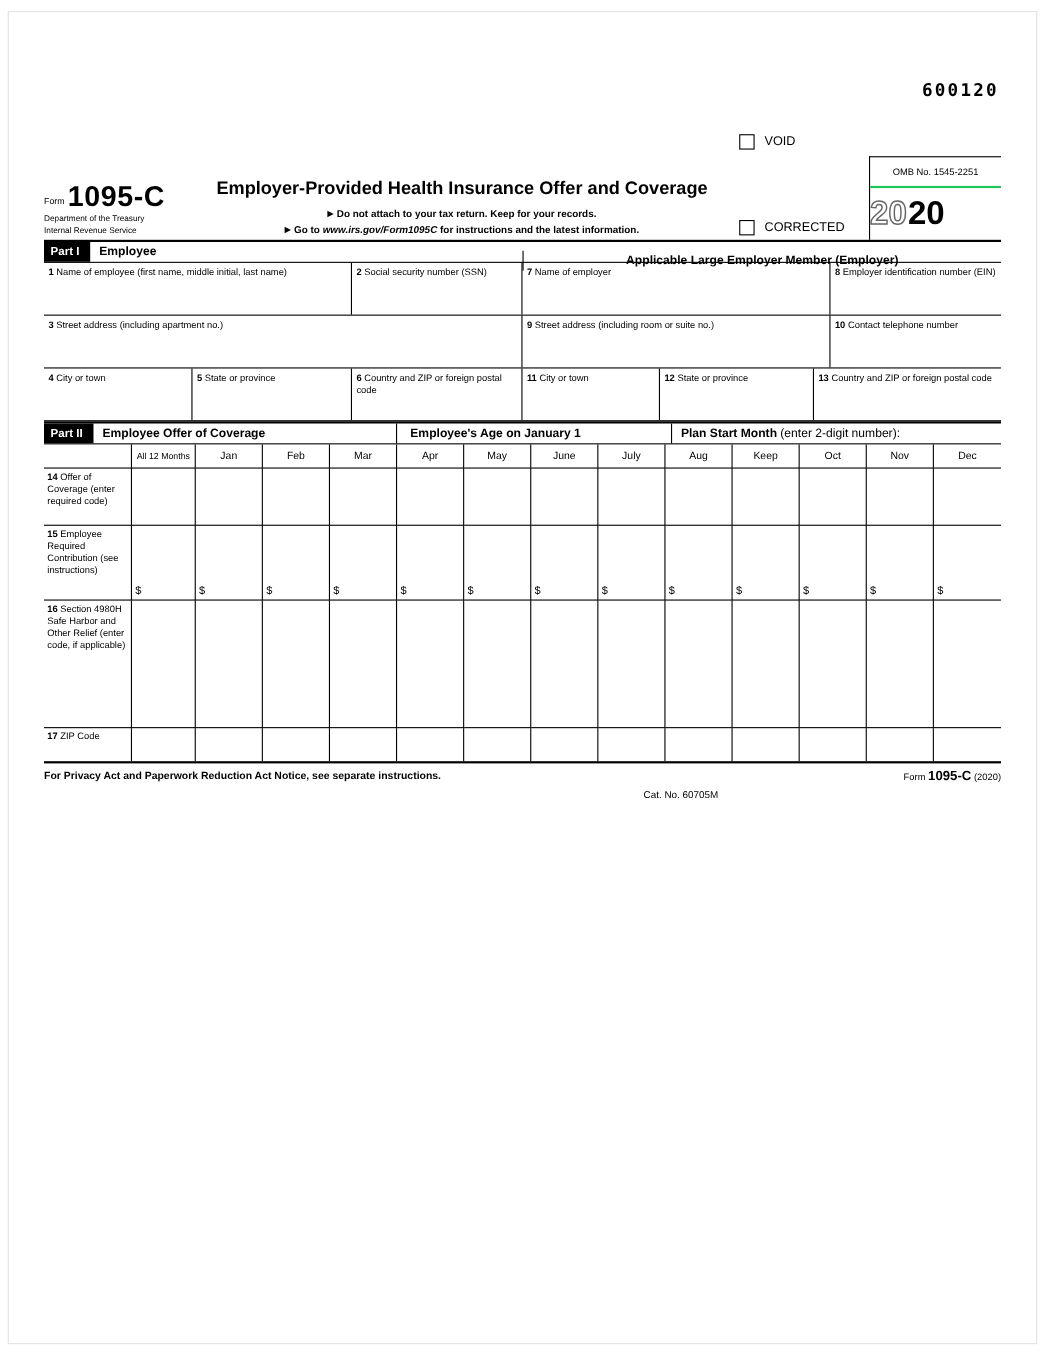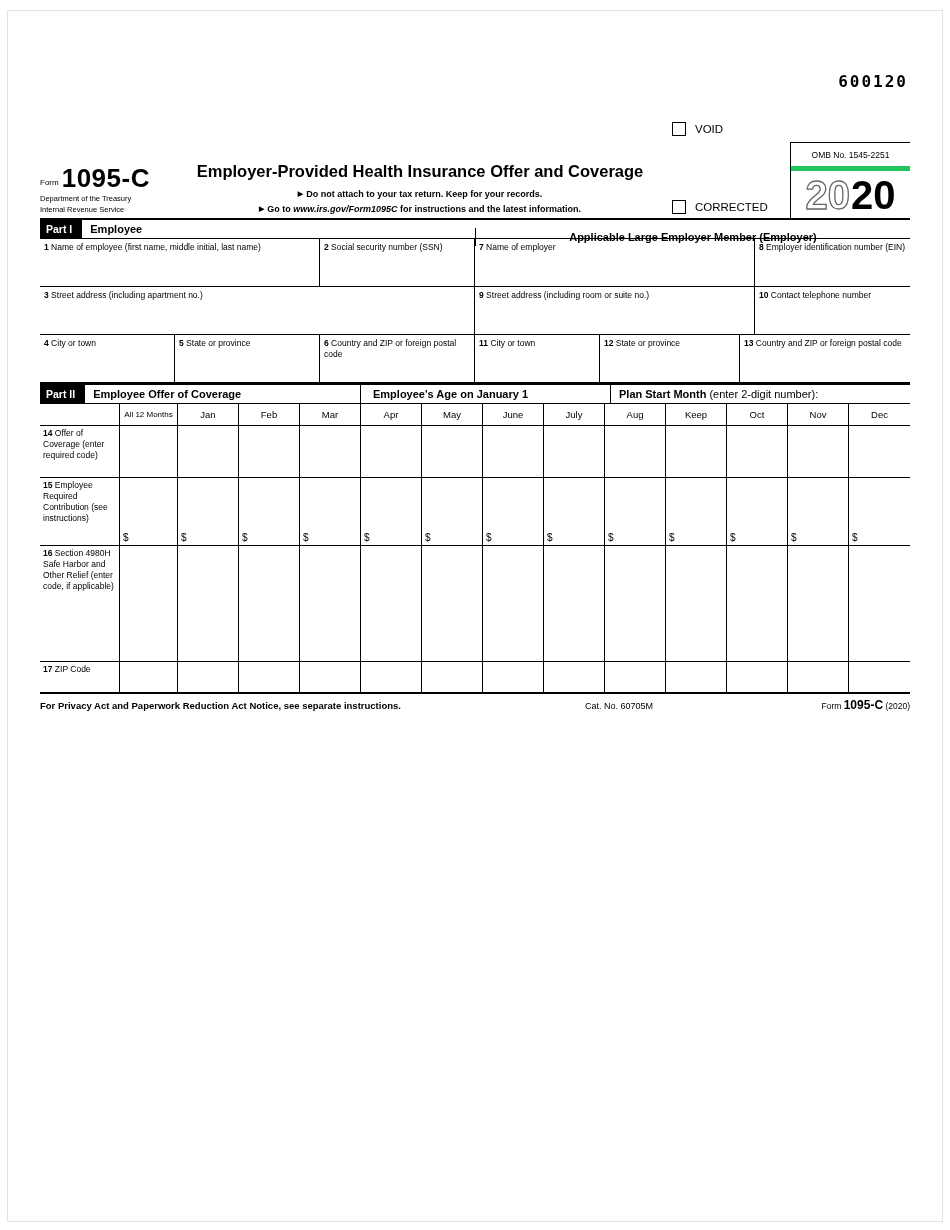--- a/index.html
+++ b/index.html
@@ -31,24 +31,24 @@
   .link { font-style: italic; }
 
   .cb-row { position: absolute; display: flex; align-items: center; gap: 9px; }
   .cb-void { left: 632px; top: 52px; }
   .cb-corrected { left: 632px; top: 106px; margin-top: 24px; }
   .cb { width: 14px; height: 14px; border: 1.5px solid #000; background: #fff; }
   .cb-label { font-size: 11.5px; }
 
   .omb-block { position: absolute; right: 0; bottom: 0; width: 120px; height: 76px;
                border-left: 1px solid #000; border-top: 1px solid #000; }
-  .omb-no { height: 28px; border-bottom: 5px solid #22c55e; display: flex;
+  .omb-no { height: 28px; border-bottom: 2px solid #22c55e; display: flex;
             align-items: center; justify-content: center; font-size: 8.5px; }
-  .year { height: 47px; display: flex; align-items: center; justify-content: center;
-          font-size: 40px; font-weight: bold; line-height: 1; }
+  .year { height: 47px; display: flex; align-items: center; justify-content: flex-start;
+          font-size: 30px; font-weight: bold; line-height: 1; }
   .year-outline { color: #fff; -webkit-text-stroke: 1.3px #666; margin-right: 1px; }
 
   
   .part-bar { position: relative; display: flex; align-items: center; height: 21px;
               border-top: 2px solid #000; border-bottom: 1px solid #000; }
   .part-badge { background: #000; color: #fff; font-weight: bold; font-size: 10.5px;
                 height: 100%; display: flex; align-items: center; padding: 0 10px 0 6px; }
   .part-title { font-weight: bold; font-size: 11px; margin-left: 8px; }
   .bar-sec { position: absolute; height: 100%; display: flex; align-items: center;
              font-weight: bold; font-size: 11px; border-left: 1px solid #000; }
@@ -83,21 +83,21 @@
   .p2-r14 { height: 52px; }
   .p2-r15 { height: 68px; }
   .p2-r16 { height: 116px; }
   .p2-r17 { height: 30px; }
   .p2-entry { display: flex; align-items: flex-end; }
   .dollar { font-size: 10px; padding: 0 0 2px 3px; }
 
   
   .footer { position: relative; margin-top: 6px; height: 18px; }
   .privacy { position: absolute; left: 0; top: 0; font-weight: bold; font-size: 9.5px; }
-  .cat { position: absolute; left: 545px; top: 1px; font-size: 9px; }
+  .cat { position: absolute; left: 545px; top: 17px; font-size: 9px; }
   .form-ref { position: absolute; right: 0; top: -2px; font-size: 8.5px; }
   .form-ref .frm-num { font-weight: bold; font-size: 12px; }
 </style>
 </head>
 <body>
 
 <div class="scan-edge"></div>
 
 <div class="scan-code">600120</div>
 

